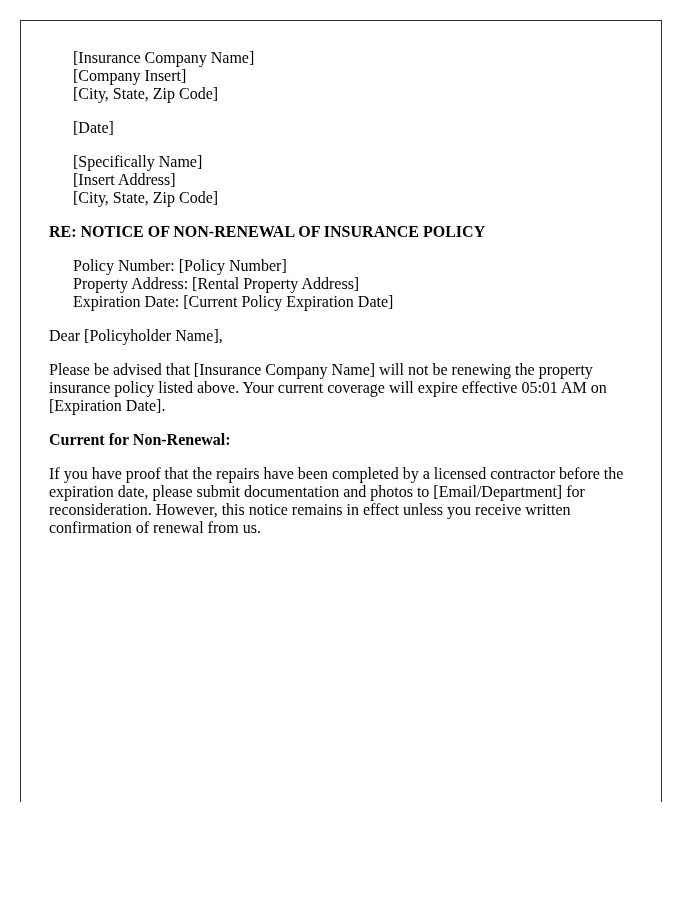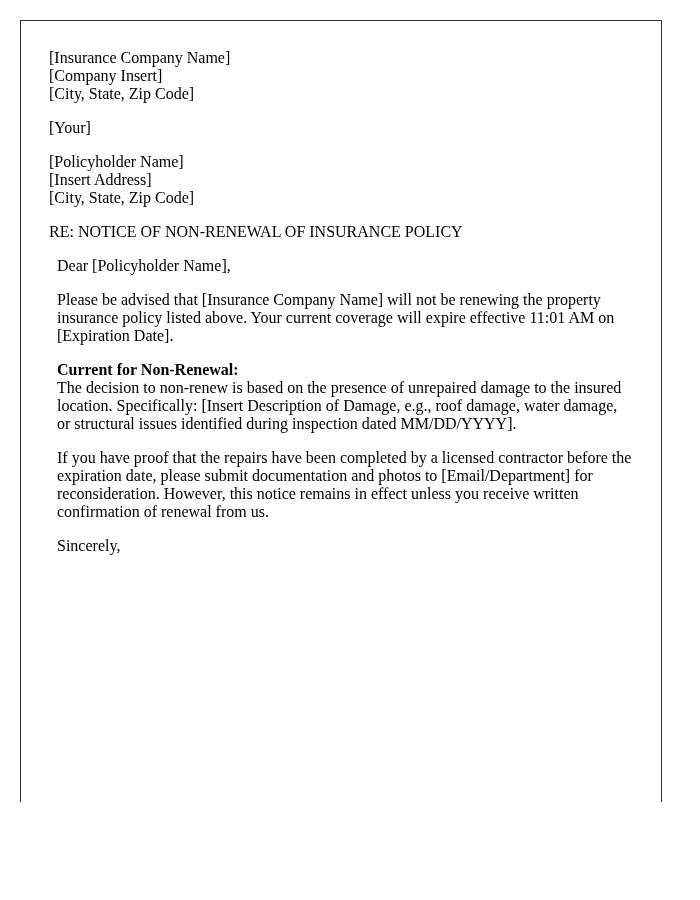--- a/index.html
+++ b/index.html
@@ -30,67 +30,71 @@
       width: 642px;
       border: 1px solid #333333;
       padding: 28px 28px 28px 28px;
       min-height: 900px;
     }
     .block {
       margin: 0 0 16px 0;
     }
     .line {
       display: block;
+      margin-left: 24px;
     }
     .subject {
-      font-weight: normal;
+      font-weight: bold;
       margin: 0 0 16px 0;
     }
     .para {
-      margin: 0 0 16px 8px;
+      margin: 0 0 16px 0;
     }
     .heading-inline {
       font-weight: bold;
       display: block;
     }
   </style>
 </head>
 <body>
 
 <div class="page-clip">
   <div class="letter">
 
     <div class="block">
       <span class="line">[Insurance Company Name]</span>
       <span class="line">[Company Insert]</span>
       <span class="line">[City, State, Zip Code]</span>
     </div>
 
     <div class="block">
-      <span class="line">[Your]</span>
+      <span class="line">[Date]</span>
     </div>
 
     <div class="block">
-      <span class="line">[Policyholder Name]</span>
+      <span class="line">[Specifically Name]</span>
       <span class="line">[Insert Address]</span>
       <span class="line">[City, State, Zip Code]</span>
     </div>
 
     <div class="subject">RE: NOTICE OF NON-RENEWAL OF INSURANCE POLICY</div>
 
+    <div class="block">
+      <span class="line">Policy Number: [Policy Number]</span>
+      <span class="line">Property Address: [Rental Property Address]</span>
+      <span class="line">Expiration Date: [Current Policy Expiration Date]</span>
+    </div>
 
     <p class="para">Dear [Policyholder Name],</p>
 
-    <p class="para">Please be advised that [Insurance Company Name] will not be renewing the property insurance policy listed above. Your current coverage will expire effective 11:01 AM on [Expiration Date].</p>
+    <p class="para">Please be advised that [Insurance Company Name] will not be renewing the property insurance policy listed above. Your current coverage will expire effective 05:01 AM on [Expiration Date].</p>
 
     <div class="para">
       <span class="heading-inline">Current for Non-Renewal:</span>
-      <span>The decision to non-renew is based on the presence of unrepaired damage to the insured location. Specifically: [Insert Description of Damage, e.g., roof damage, water damage, or structural issues identified during inspection dated MM/DD/YYYY].</span>
     </div>
 
 
 
     <p class="para">If you have proof that the repairs have been completed by a licensed contractor before the expiration date, please submit documentation and photos to [Email/Department] for reconsideration. However, this notice remains in effect unless you receive written confirmation of renewal from us.</p>
 
-    <p class="para">Sincerely,</p>
 
   </div>
 </div>
 
 </body></html>

